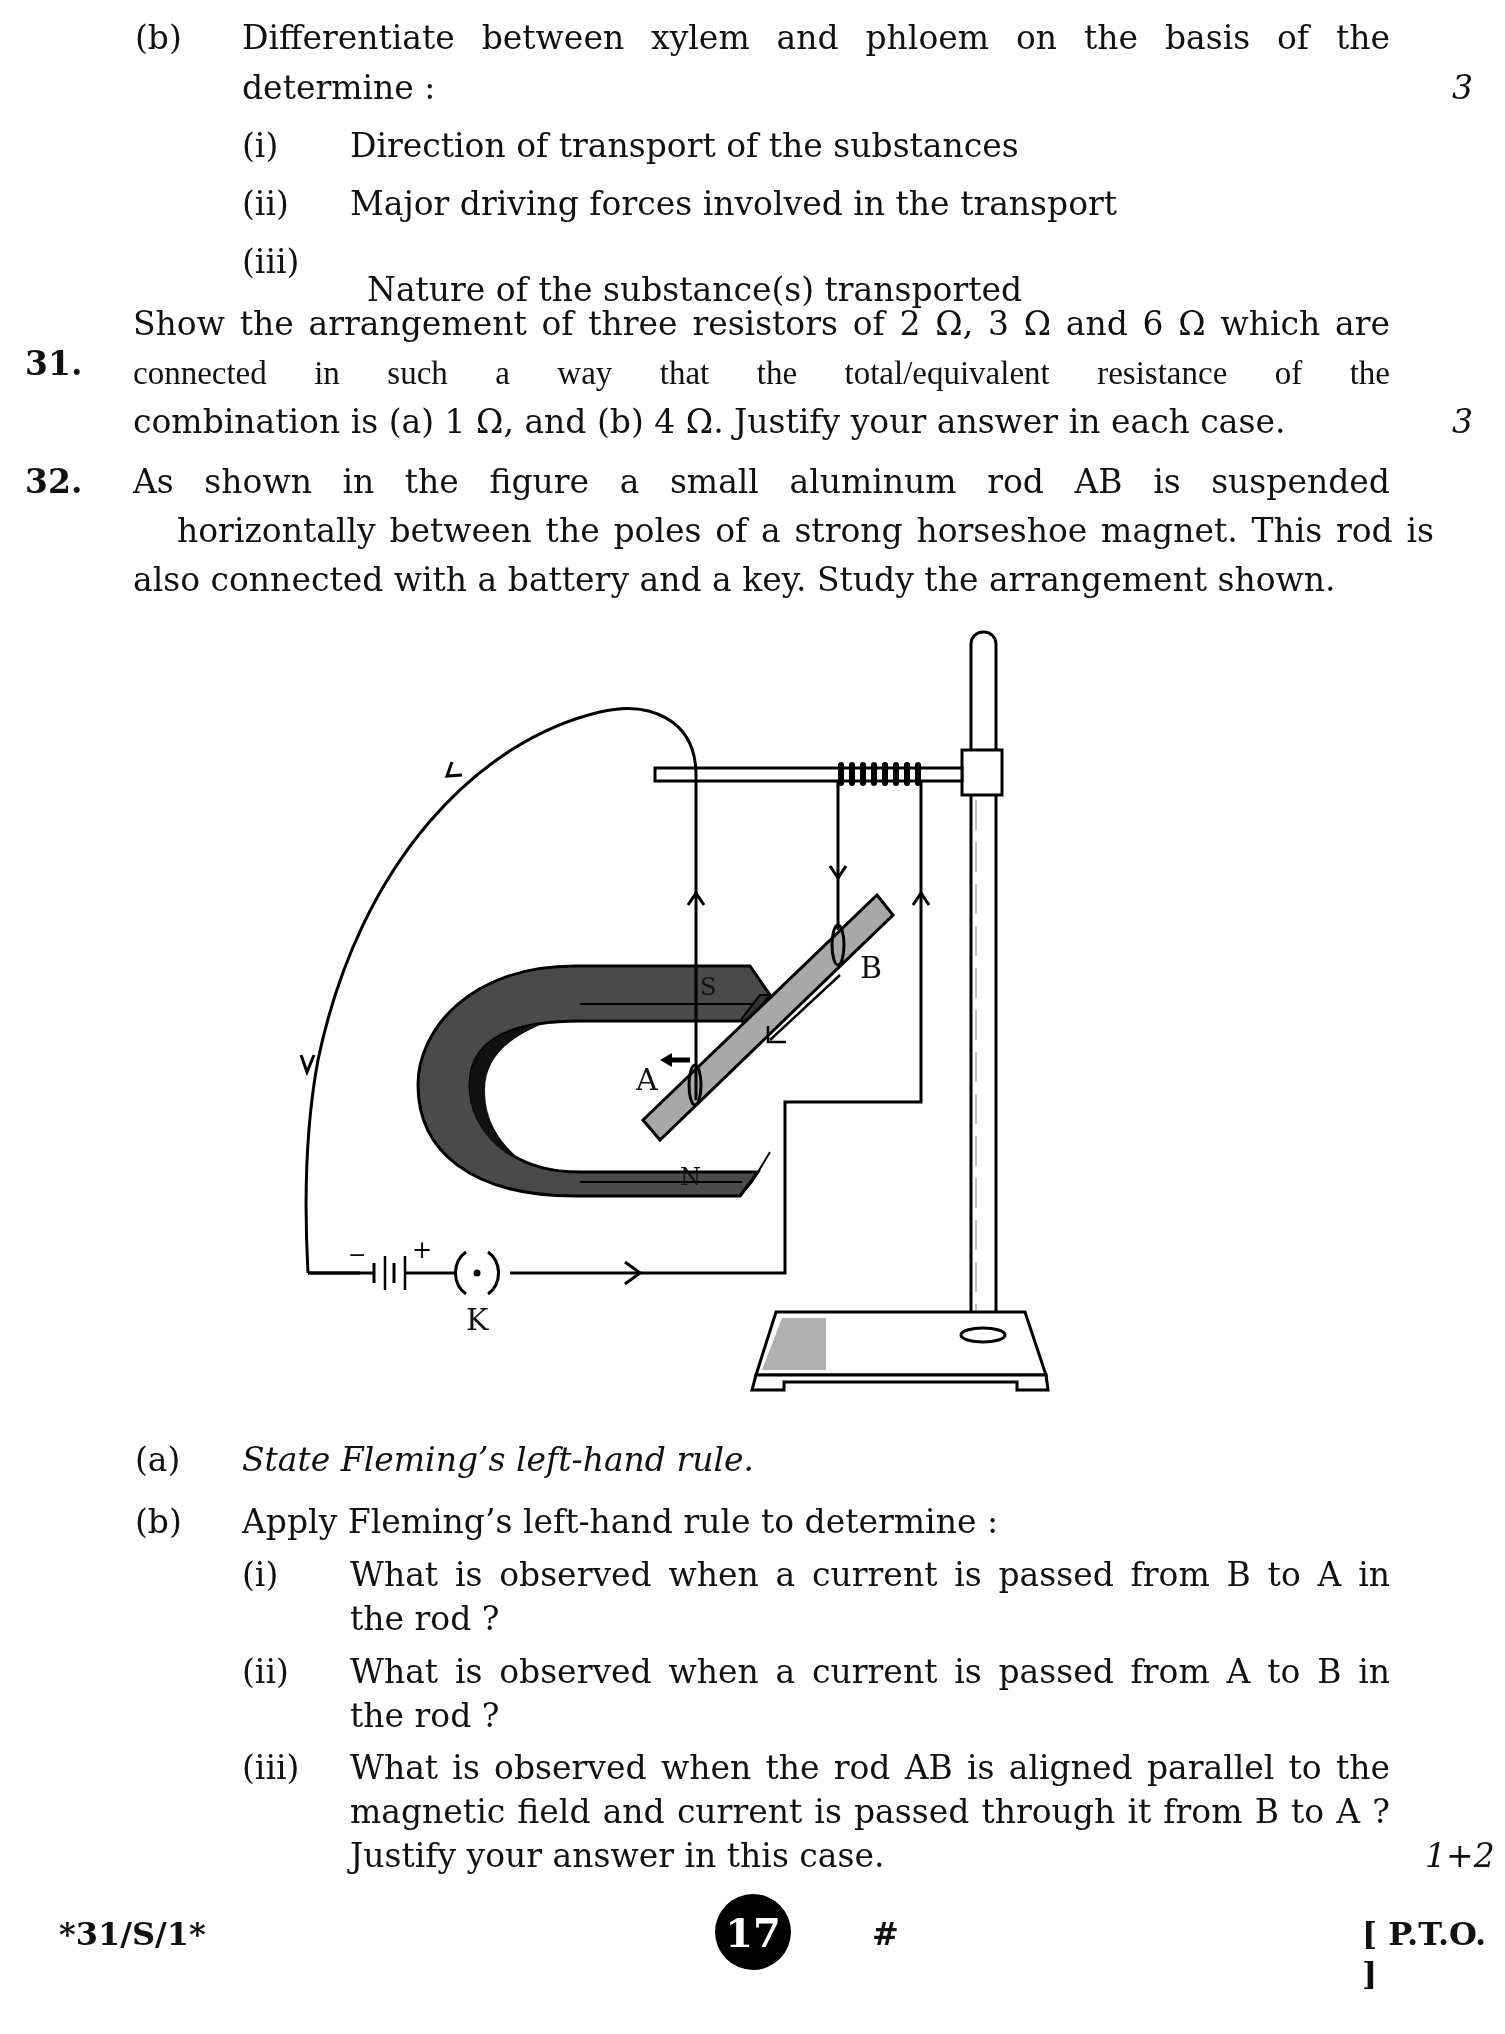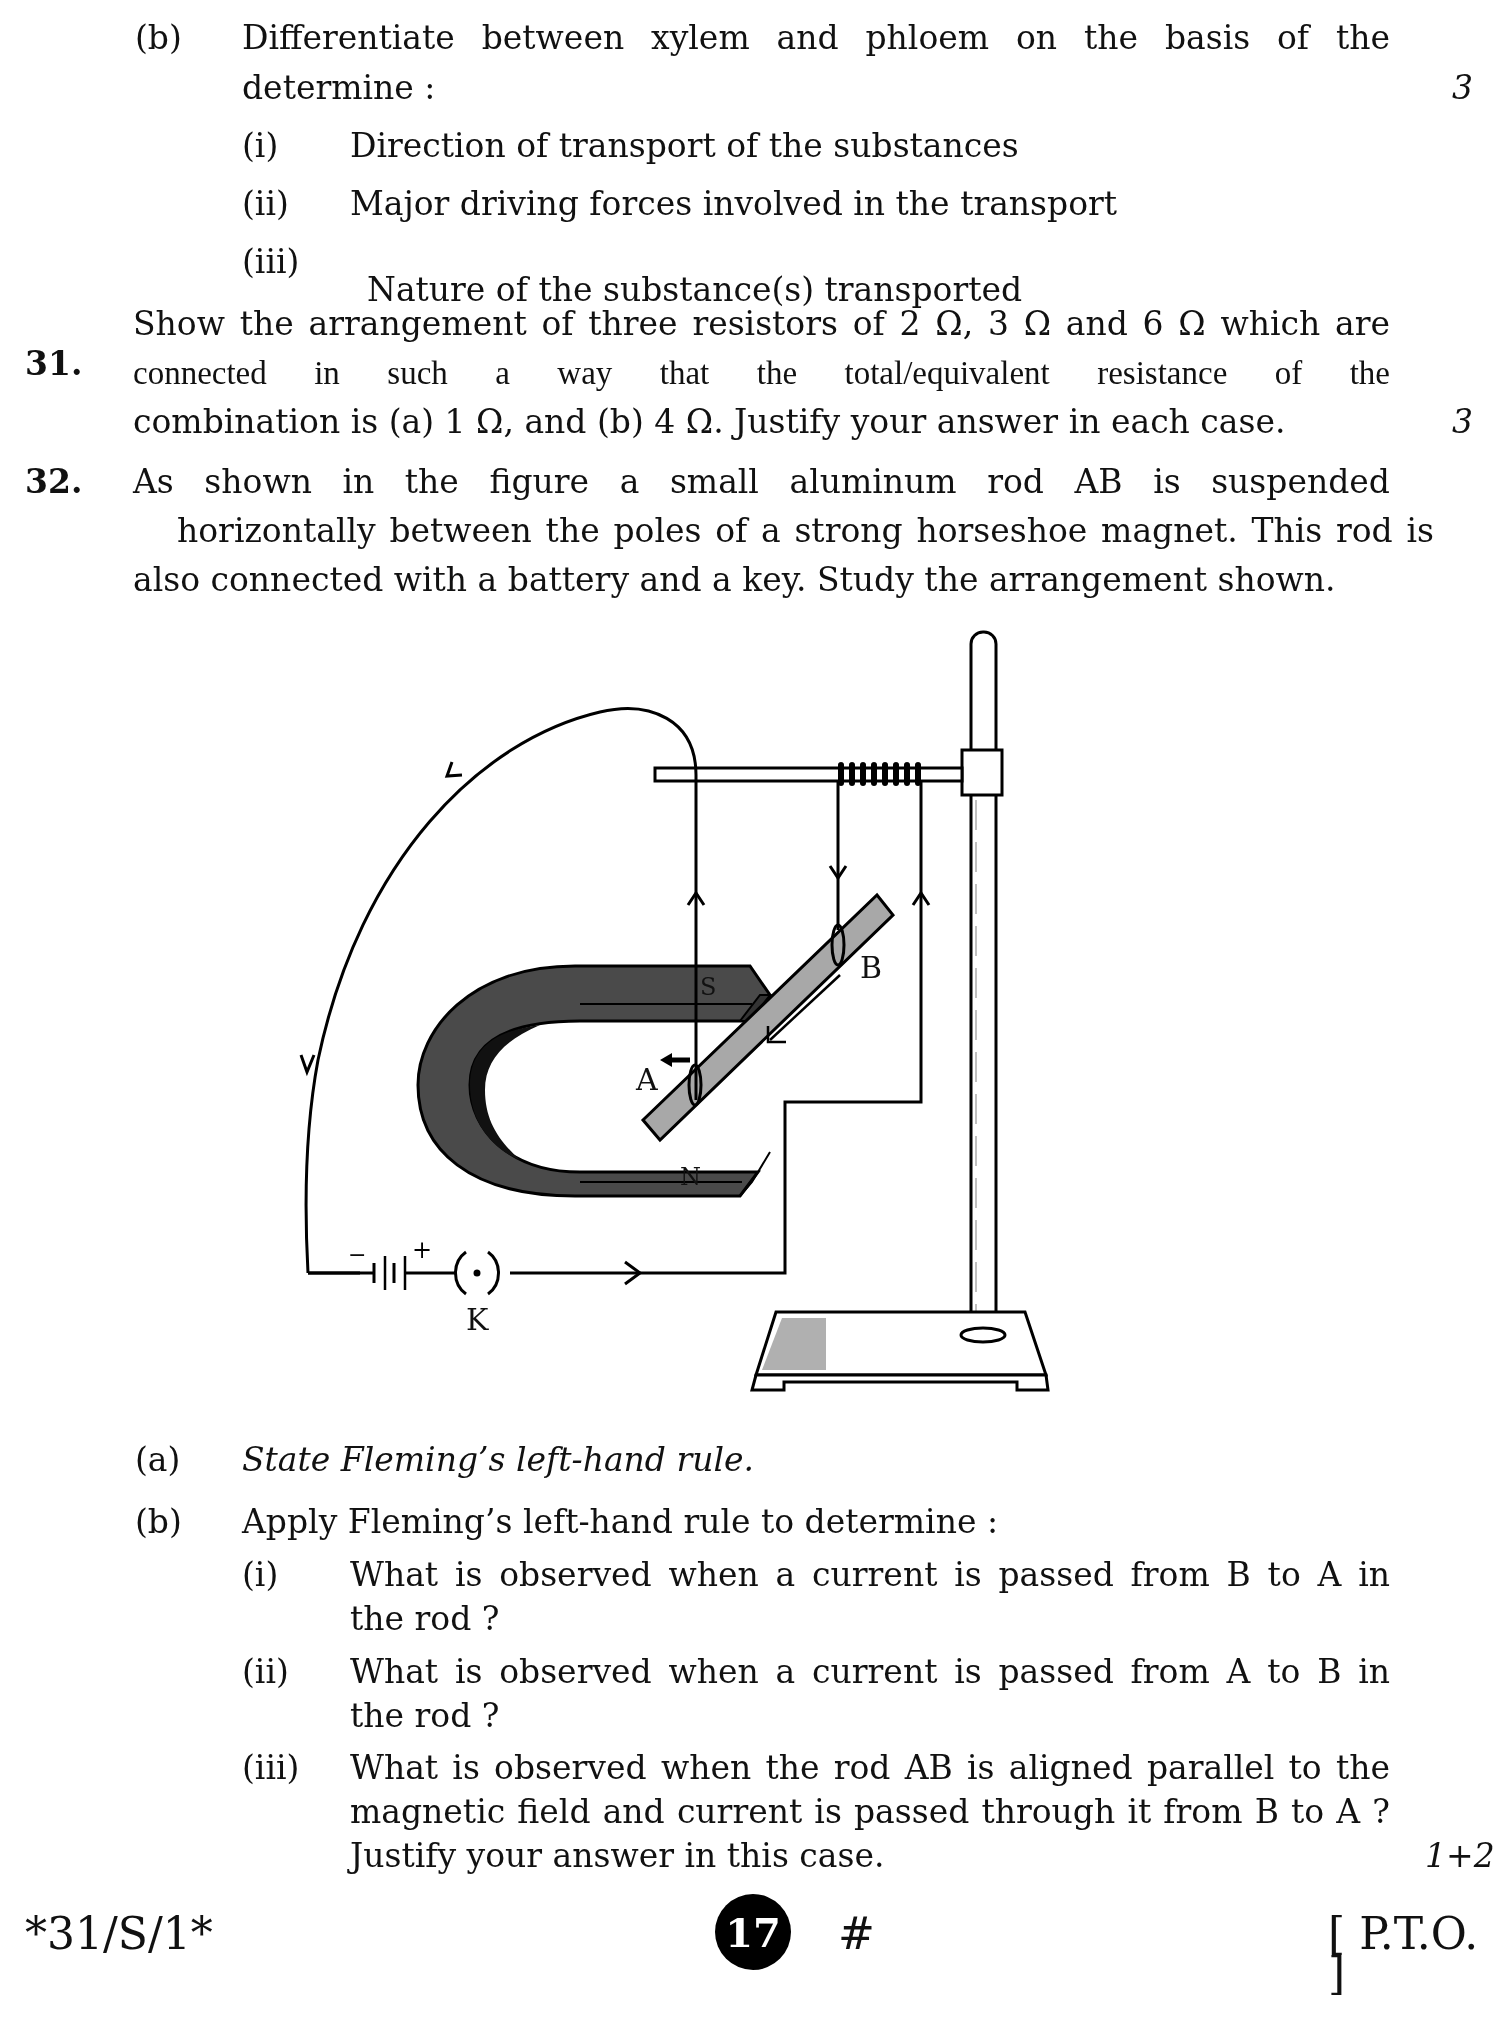--- a/index.html
+++ b/index.html
@@ -2,21 +2,21 @@
 <html><head>
 <meta charset="utf-8">
 <style>
   html, body { margin:0; padding:0; background:#ffffff; }
   body { width:1505px; height:2034px; position:relative; overflow:hidden;
          font-family:"DejaVu Serif","Liberation Serif",serif; color:#111; }
   .ln { position:absolute; font-size:33px; line-height:40px; white-space:nowrap; }
   .just { text-align:justify; text-align-last:justify; white-space:normal; }
   .qnum { position:absolute; font-size:33px; line-height:40px; font-weight:bold; }
   .marks { position:absolute; font-size:33px; line-height:40px; font-style:italic; }
-  .footer-code { position:absolute; font-size:44px; font-weight:normal; line-height:40px; }
+  .footer-code { position:absolute; font-size:32px; font-weight:bold; line-height:40px;margin-left:34px; }
   .page-circle { position:absolute; width:76px; height:76px; border-radius:50%; background:#000;
                  color:#fff; font-weight:bold; font-size:40px; display:flex; align-items:center; justify-content:center; }
   svg text { font-family:"DejaVu Serif","Liberation Serif",serif; }
 </style>
 </head>
 <body>
 
 <div class="ln" style="left:135px;top:18px;">(b)</div>
 <div class="ln just" style="left:242px;top:18px;width:1148px;">Differentiate between xylem and phloem on the basis of the</div>
 <div class="ln" style="left:242px;top:68px;">determine :</div>

